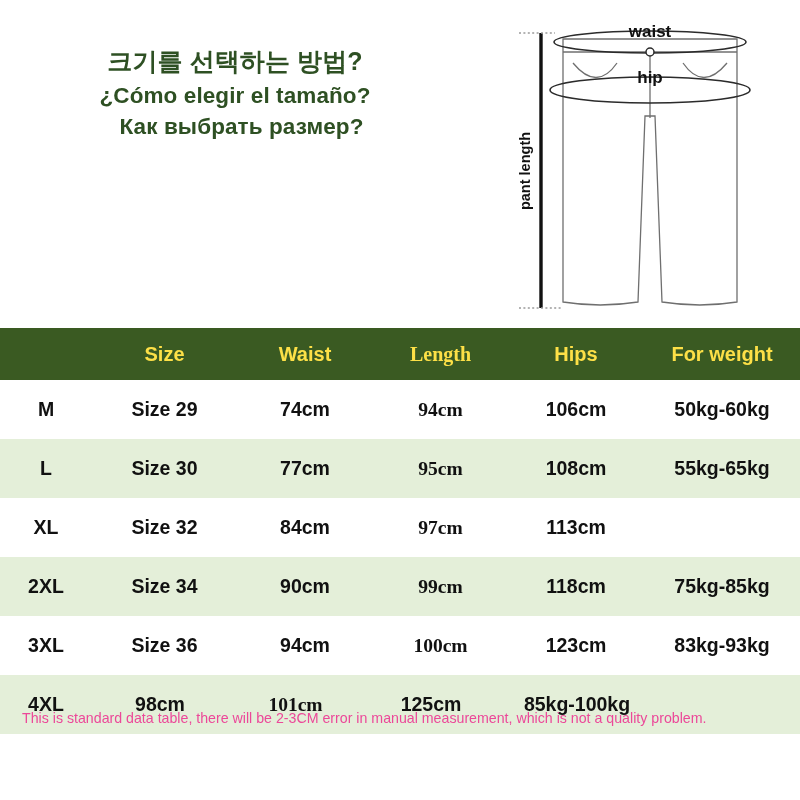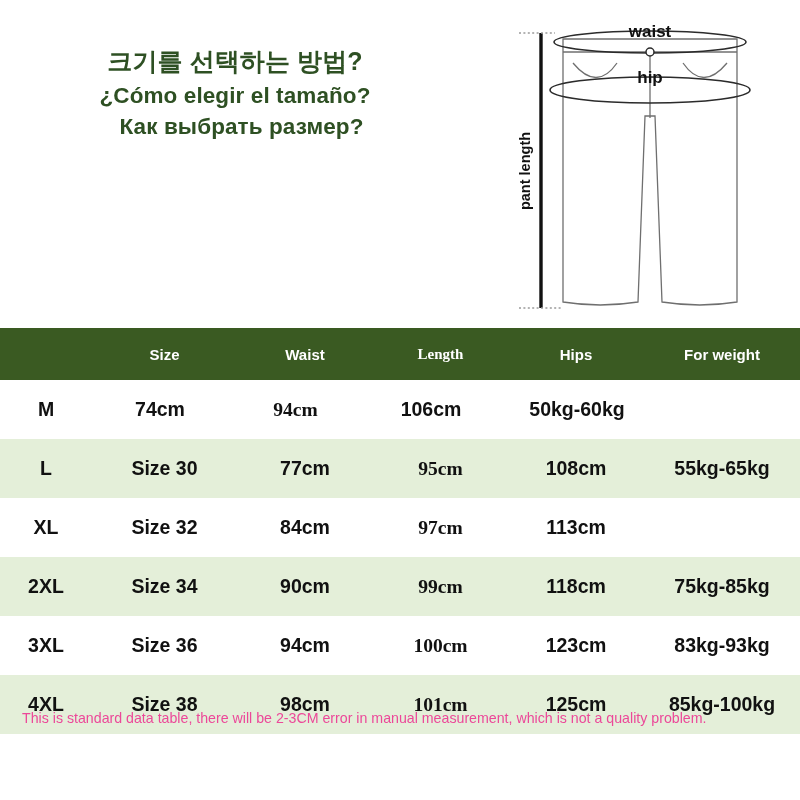--- a/index.html
+++ b/index.html
@@ -64,23 +64,23 @@
     align-items: center;
     width: 800px;
     height: 59px;
   }
   .thead {
     height: 52px;
     background: #3a5a22;
     color: #ffffff;
   }
   .thead .cell {
-    font-size: 15px;
+    font-size: 20px;
     font-weight: bold;
-    color: #ffffff;
+    color: #fde047;
   }
   .rw { background: #ffffff; }
   .rg { background: #e4efd9; }
 
   .cell {
     font-size: 19.5px;
     font-weight: bold;
     color: #111111;
     text-align: center;
     white-space: nowrap;
@@ -158,20 +158,21 @@
       <div class="cell c-size"></div>
       <div class="cell c-num">Size</div>
       <div class="cell c-waist">Waist</div>
       <div class="cell c-length">Length</div>
       <div class="cell c-hips">Hips</div>
       <div class="cell c-weight">For weight</div>
     </div>
 
     <div class="trow rw">
       <div class="cell c-size">M</div>
+      <div class="cell c-num">Size 29</div>
       <div class="cell c-waist">74cm</div>
       <div class="cell c-length">94cm</div>
       <div class="cell c-hips">106cm</div>
       <div class="cell c-weight">50kg-60kg</div>
     </div>
 
     <div class="trow rg">
       <div class="cell c-size">L</div>
       <div class="cell c-num">Size 30</div>
       <div class="cell c-waist">77cm</div>
@@ -201,21 +202,20 @@
       <div class="cell c-size">3XL</div>
       <div class="cell c-num">Size 36</div>
       <div class="cell c-waist">94cm</div>
       <div class="cell c-length">100cm</div>
       <div class="cell c-hips">123cm</div>
       <div class="cell c-weight">83kg-93kg</div>
     </div>
 
     <div class="trow rg">
       <div class="cell c-size">4XL</div>
-      <div class="cell c-num">Size 38</div>
       <div class="cell c-waist">98cm</div>
       <div class="cell c-length">101cm</div>
       <div class="cell c-hips">125cm</div>
       <div class="cell c-weight">85kg-100kg</div>
     </div>
 
   </div>
 
   <div class="note">This is standard data table, there will be 2-3CM error in manual measurement, which is not a quality problem.</div>
 

